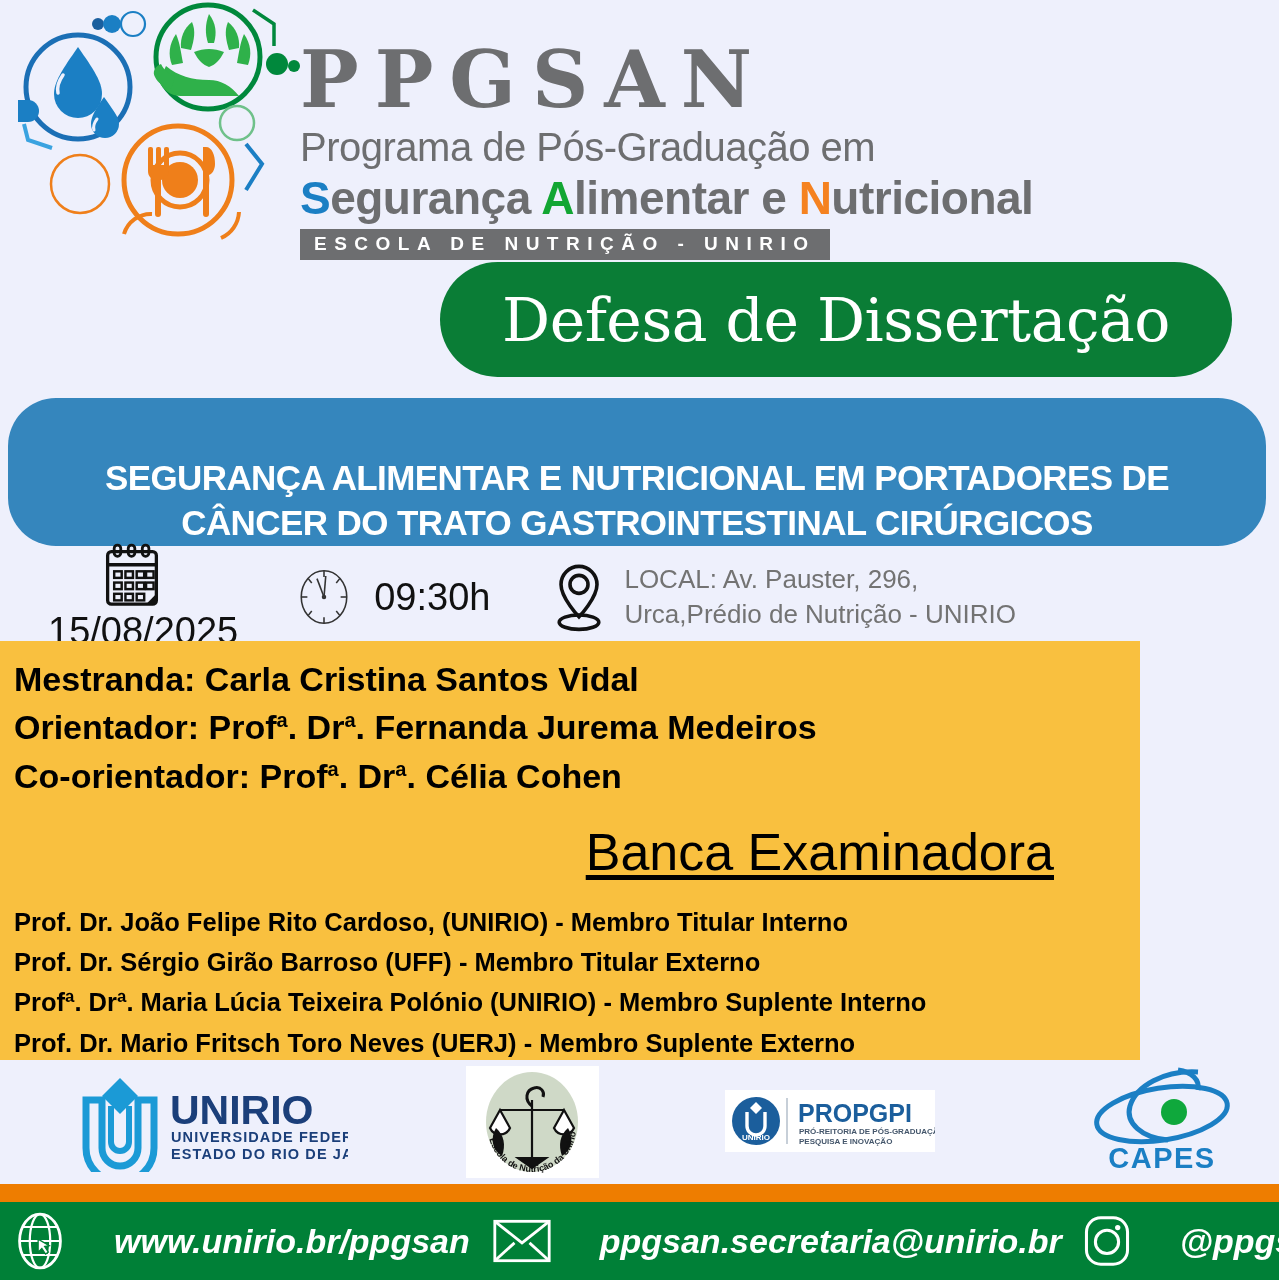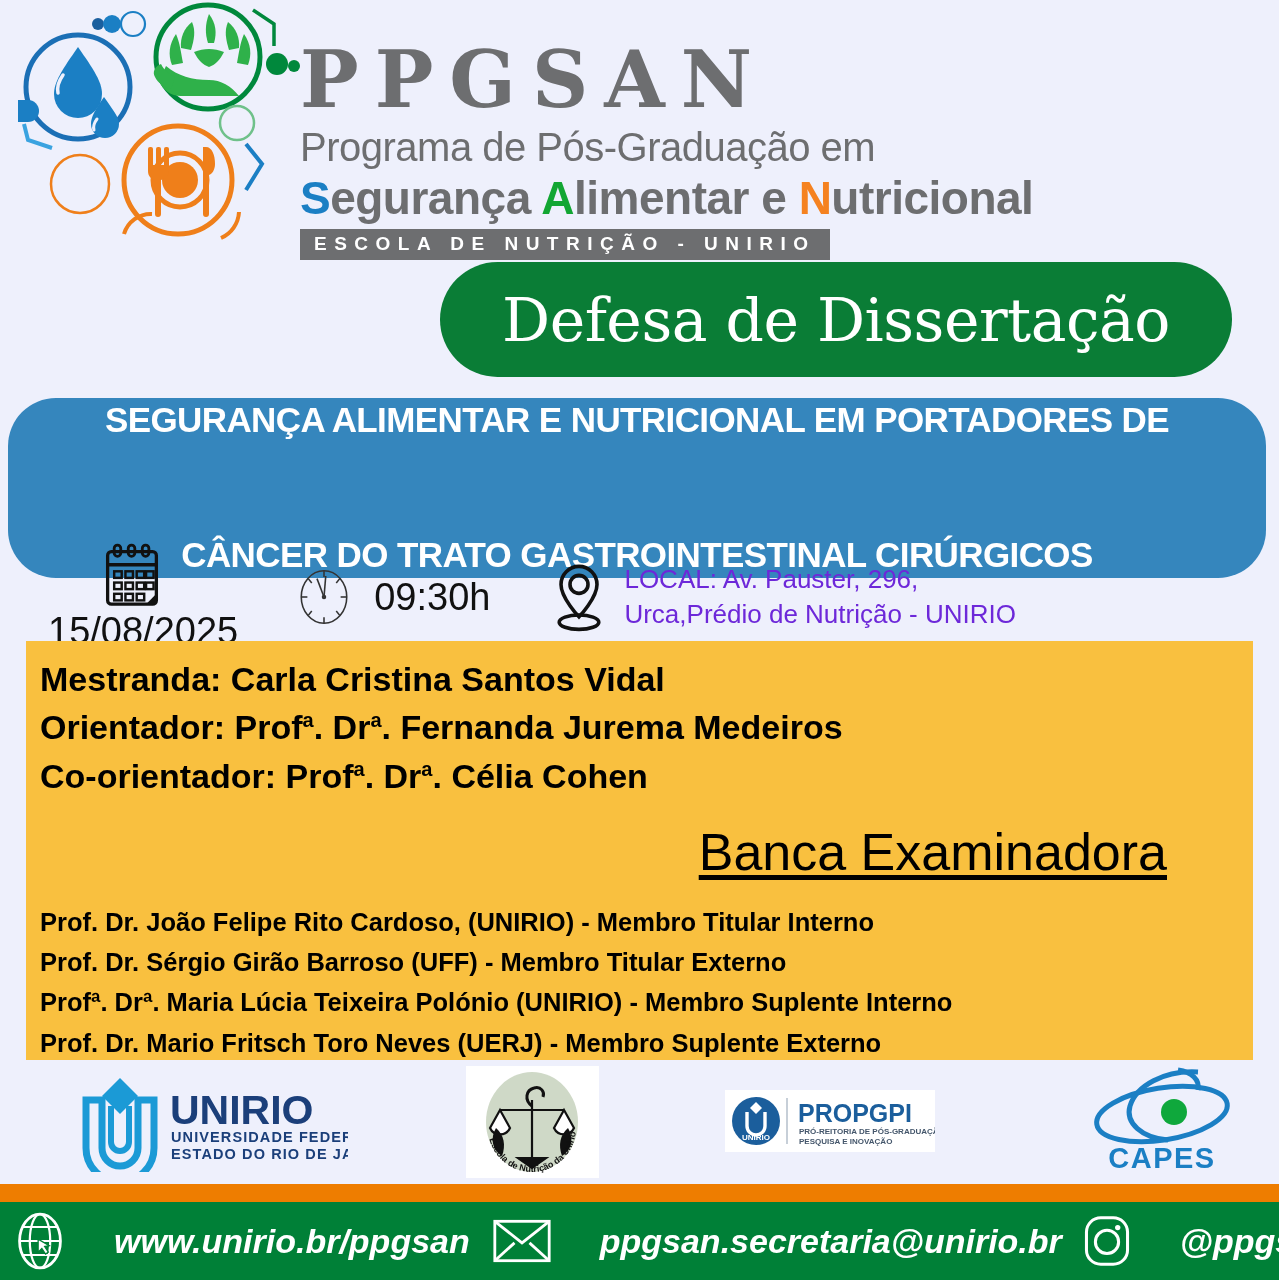--- a/index.html
+++ b/index.html
@@ -46,46 +46,46 @@
     display:flex; align-items:center; justify-content:center;
   }
   .green-pill-text {
     font-family:"DejaVu Serif", serif;
     color:#ffffff; font-size:60px; font-weight:400;
     letter-spacing:-0.5px; white-space:nowrap;
   }
 
   
   .blue-pill {
-    position:absolute; left:8px; top:398px; width:1258px; height:180px;
+    position:absolute; left:8px; top:398px; width:1258px; height:148px;
     background:#3586bd; border-radius:48px;
-    display:flex; flex-direction:column; align-items:center; justify-content:space-between;
+    display:flex; flex-direction:column; align-items:center; justify-content:flex-end;
   }
   .blue-line {
     color:#ffffff; font-size:35px; font-weight:700;
     letter-spacing:-0.6px; line-height:1.28; text-align:center; white-space:nowrap;
   }
 
   
   .info-row {
     position:absolute; left:0; top:552px; width:1279px; height:90px;
     display:flex; align-items:center;
   }
   .info-item { display:flex; align-items:center; }
   .info-date { margin-left:26px;flex-direction:column; }
   .info-time { margin-left:58px; }
   .info-place { margin-left:62px; }
   .info-text { font-size:38px; color:#111; margin-left:22px; white-space:nowrap; }
-  .place-text { font-size:26px; color:#6d28d9; margin-left:18px; line-height:1.35; }
+  .place-text { font-size:26px; color:#737373; margin-left:18px; line-height:1.35; }
   .place-text div { white-space:nowrap; }
 
   
   .yellow-block {
-    position:absolute; left:0; top:641px; width:1227px; height:419px;
-    background:#f9c03f; padding:14px 0 0 14px;margin-left:26px;
+    position:absolute; left:0; top:641px; width:1140px; height:419px;
+    background:#f9c03f; padding:14px 0 0 14px;
   }
   .people-line {
     font-size:34px; font-weight:700; color:#000;
     line-height:1.42; white-space:nowrap;
   }
   .sup { font-size:20px; vertical-align:super; }
   .banca-head {
     text-align:right; font-size:52px; font-weight:400; color:#000;
     text-decoration:underline; text-underline-offset:5px;
     margin:22px 86px 0 0;

